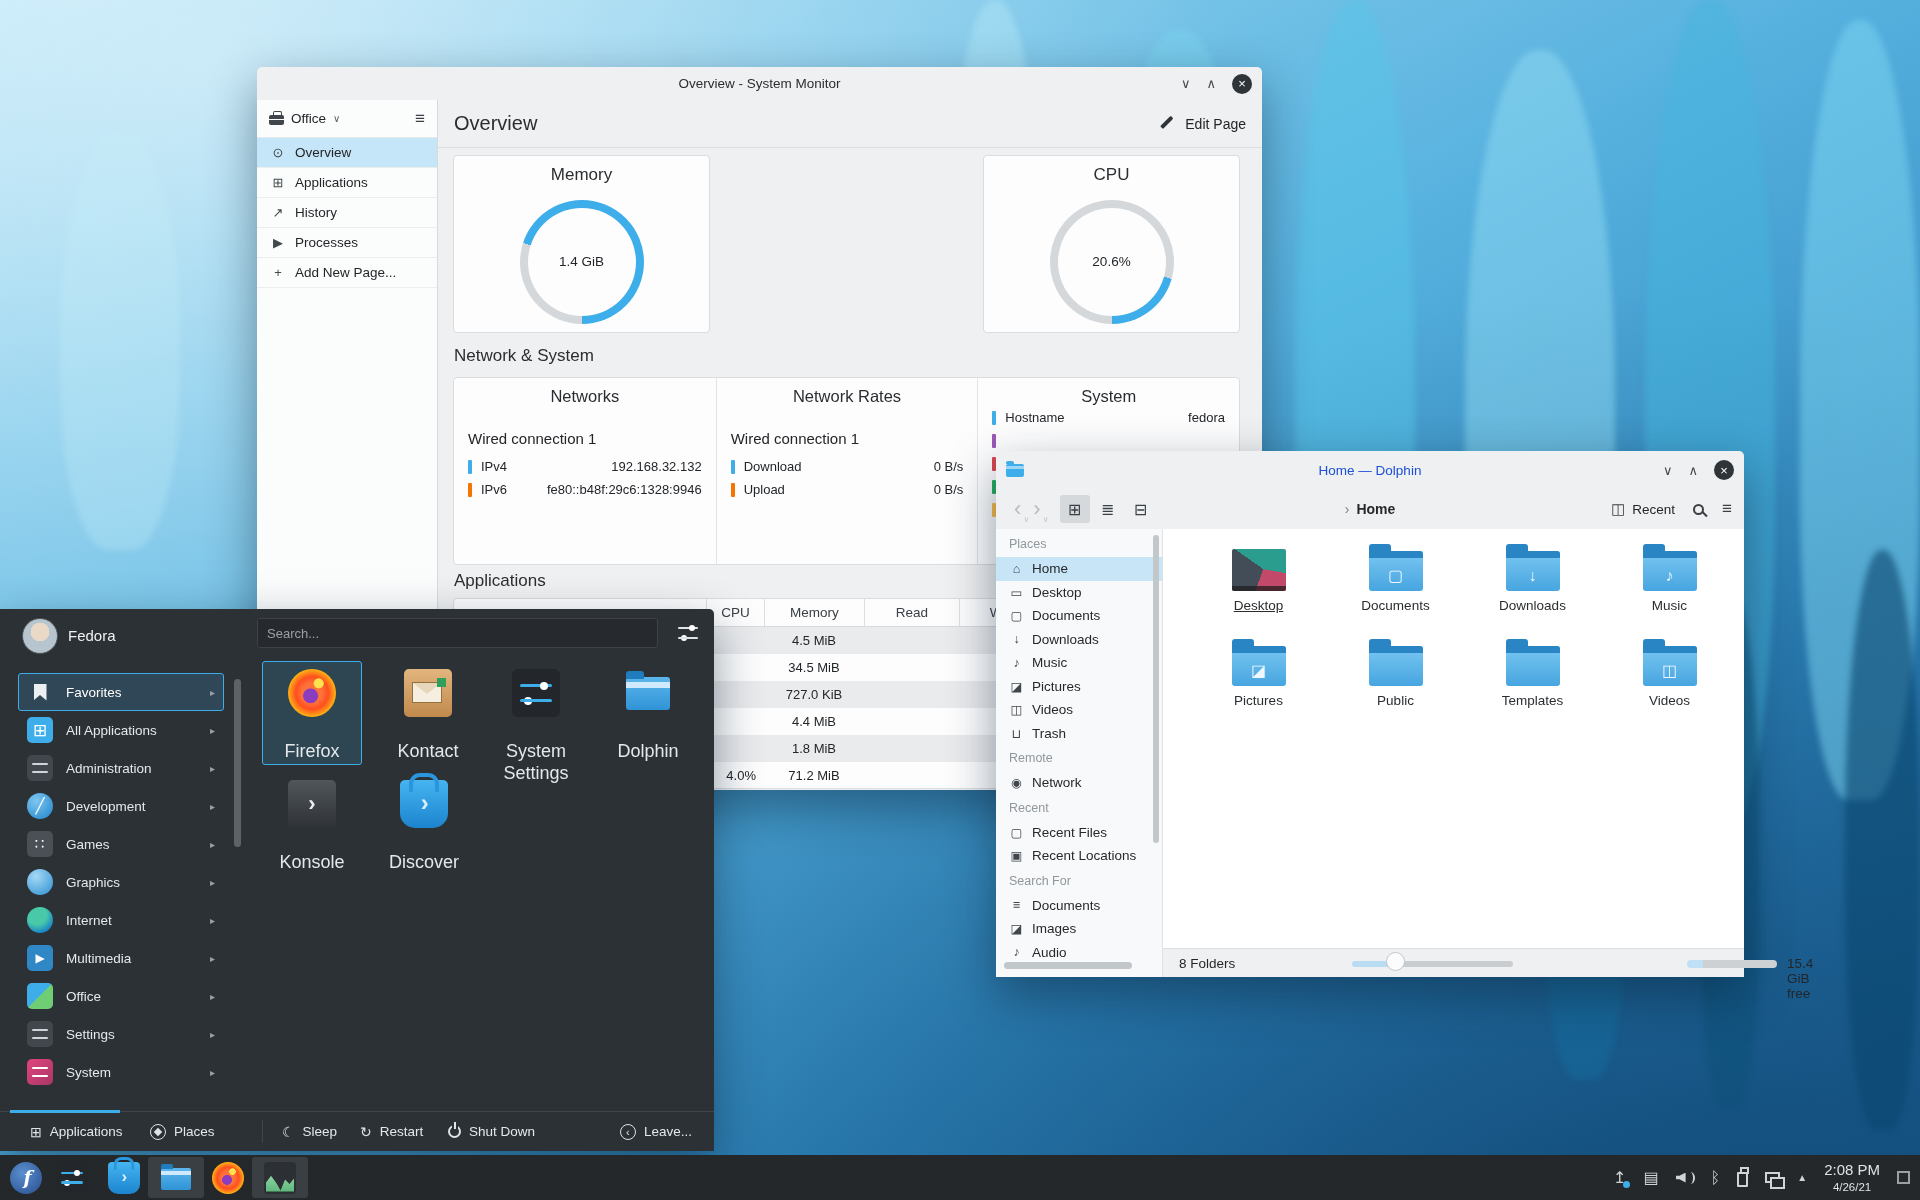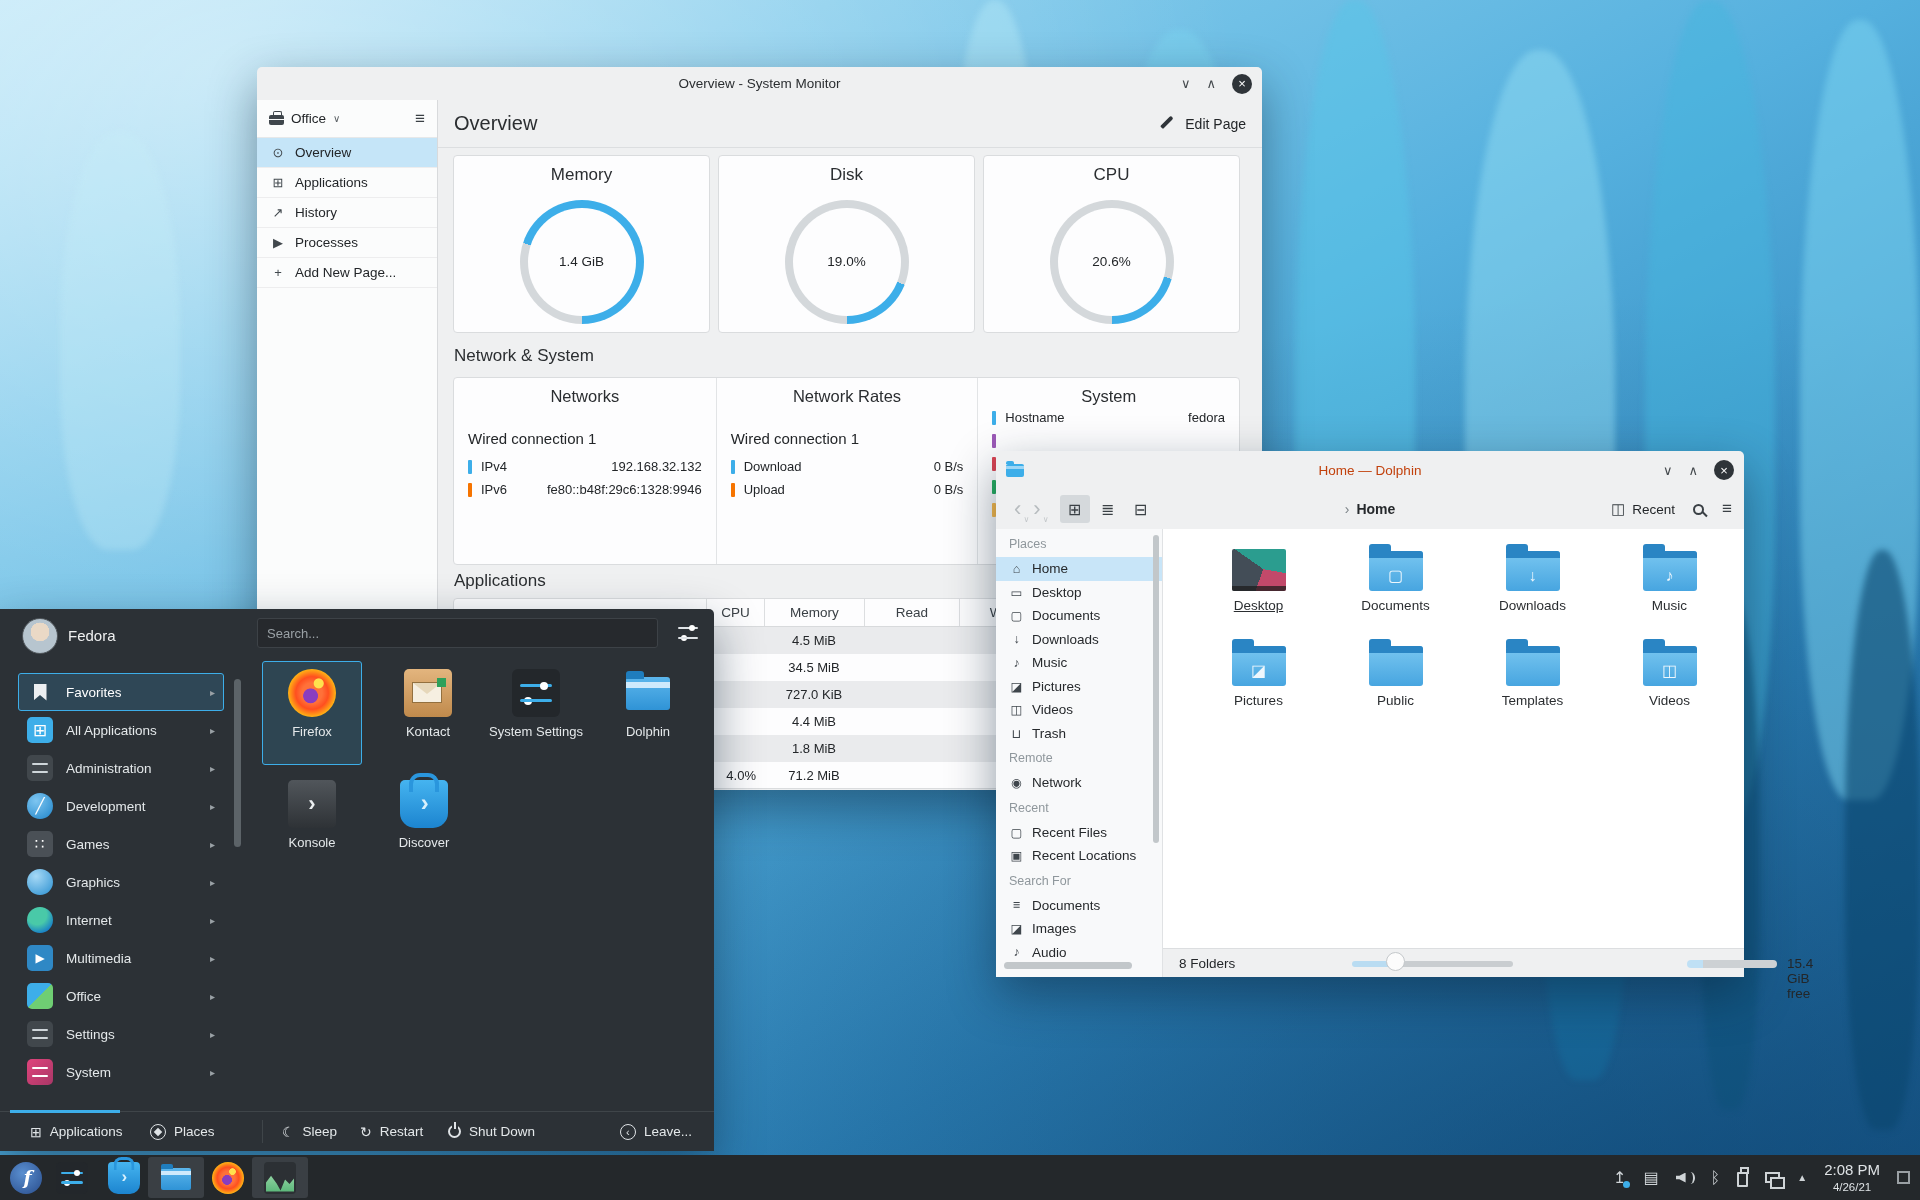--- a/index.html
+++ b/index.html
@@ -46,21 +46,21 @@
 .thead{height:28px;border-bottom:1px solid #d8dadc;font-size:13.5px;color:#3a4045}
 .thead>div{display:flex;align-items:center;justify-content:center;border-left:1px solid #dcdee0}
 .thead>div:first-child{border-left:none}
 .trow{height:27px;font-size:13px;align-items:center}
 .trow:nth-child(even){background:#eaebed}
 .trow .c-cpu{text-align:right;padding-right:8px}
 .trow .c-mid{text-align:center}
 
 .dp{left:996px;top:451px;width:748px;height:526px;background:#eff0f1;border-radius:5px 5px 0 0;z-index:20}
 .dp-titlebar{height:38px;display:flex;align-items:center;padding:0 10px;gap:14px}
-.dp-title{position:absolute;left:0;right:0;text-align:center;font-size:13.5px;color:#c2410c}
+.dp-title{position:absolute;left:0;right:0;text-align:center;font-size:13.5px;color:#1d4ed8}
 .dp-toolbar{position:absolute;top:38px;left:0;right:0;height:40px;display:flex;align-items:center;padding:0 12px}
 .navarrow{font-size:22px;color:#b7bcbf;line-height:1;position:relative;padding:0 6px}
 .navarrow i{position:absolute;bottom:-4px;right:-2px;font-size:8px;font-style:normal;color:#c3c7ca}
 .viewbtn{width:30px;height:28px;display:flex;align-items:center;justify-content:center;font-size:16px;color:#3a4045;border-radius:3px;margin-left:3px}
 .viewbtn.sel{background:#d5d9dc}
 .crumb{position:absolute;left:0;right:0;display:flex;justify-content:center;align-items:center;gap:7px;pointer-events:none}
 .crumb .ch{color:#7b8287;font-size:14px}
 .crumb .lb{font-weight:bold;font-size:14px;color:#26292c}
 .dp-right{margin-left:auto;display:flex;align-items:center;gap:18px;z-index:2}
 .splitbtn{display:flex;align-items:center;gap:7px;font-size:13.5px}
@@ -119,21 +119,21 @@
 .ci-mm{background:#2f88c5;font-size:12px}
 .ci-office{background:linear-gradient(135deg,#3daee9 0 50%,#6fce73 50% 100%)}
 .ci-sys{background:linear-gradient(135deg,#e0447c,#a93767)}
 .ci-sys::before,.ci-sys::after{content:"";position:absolute;left:5px;right:5px;height:2px;background:#fff;border-radius:1px}
 .ci-sys::before{top:8px}.ci-sys::after{bottom:8px}
 .k-scroll{position:absolute;left:234px;top:70px;width:7px;height:168px;border-radius:4px;background:#5c6artifact3}
 .k-scroll{background:#5c6368}
 .k-grid{position:absolute;left:256px;top:52px;width:448px}
 .k-tile{position:absolute;width:100px;height:104px;border:1px solid transparent;border-radius:3px;display:flex;flex-direction:column;align-items:center}
 .k-tile.sel{background:rgba(61,174,233,.16);border-color:#3daee9}
-.k-tile .lb{font-size:13px;text-align:center;margin-top:7px;line-height:1.2}
+.k-tile .lb{font-size:18px;text-align:center;margin-top:24px;line-height:1.2}
 .fico{width:48px;height:48px;margin-top:7px;position:relative;flex:none}
 .fi-firefox{border-radius:50%;background:
  radial-gradient(circle at 64% 30%,#ffe14d 0 10%,rgba(255,225,77,0) 12%),
  radial-gradient(circle at 47% 56%,#8a3dbf 0 19%,rgba(138,61,191,0) 21%),
  radial-gradient(circle at 50% 50%,#ff7139 0 30%,#ff4f1f 48%,#ffb114 70%,#ff9500 100%)}
 .fi-kontact{border-radius:5px;background:linear-gradient(180deg,#e3b57e,#c08a4c)}
 .fi-kontact .env{position:absolute;left:8px;top:13px;width:30px;height:21px;background:#f6efe1;border:1px solid #93703f}
 .fi-kontact .env::before{content:"";position:absolute;inset:0;background:#e6d7ba;clip-path:polygon(0 0,50% 58%,100% 0)}
 .fi-kontact .env::after{content:"";position:absolute;right:-5px;top:-5px;width:9px;height:9px;background:#2ea05a}
 .sliders48{border-radius:6px;background:#23272b}
@@ -275,25 +275,20 @@
         <span class="i-pencil"></span>
         <span>Edit Page</span>
       </span>
     </div>
 
     <div class="card" style="left:15px;top:55px;width:257px;height:178px">
       <div class="card-title">Memory</div>
       <div class="ring" style="--p: 70;"></div>
       <div class="gval">1.4 GiB</div>
     </div>
-    <div class="card" style="left:280px;top:55px;width:257px;height:178px">
-      <div class="card-title">Disk</div>
-      <div class="ring" style="--p: 19;"></div>
-      <div class="gval">19.0%</div>
-    </div>
     <div class="card" style="left:545px;top:55px;width:257px;height:178px">
       <div class="card-title">CPU</div>
       <div class="ring" style="--p: 20.6;"></div>
       <div class="gval">20.6%</div>
     </div>
 
     <div class="sect" style="left:16px;top:246px">Network &amp; System</div>
 
     <div class="card" style="left:15px;top:277px;width:787px;height:188px;display:grid;grid-template-columns:1fr 1fr 1fr">
       <div class="nscol">

